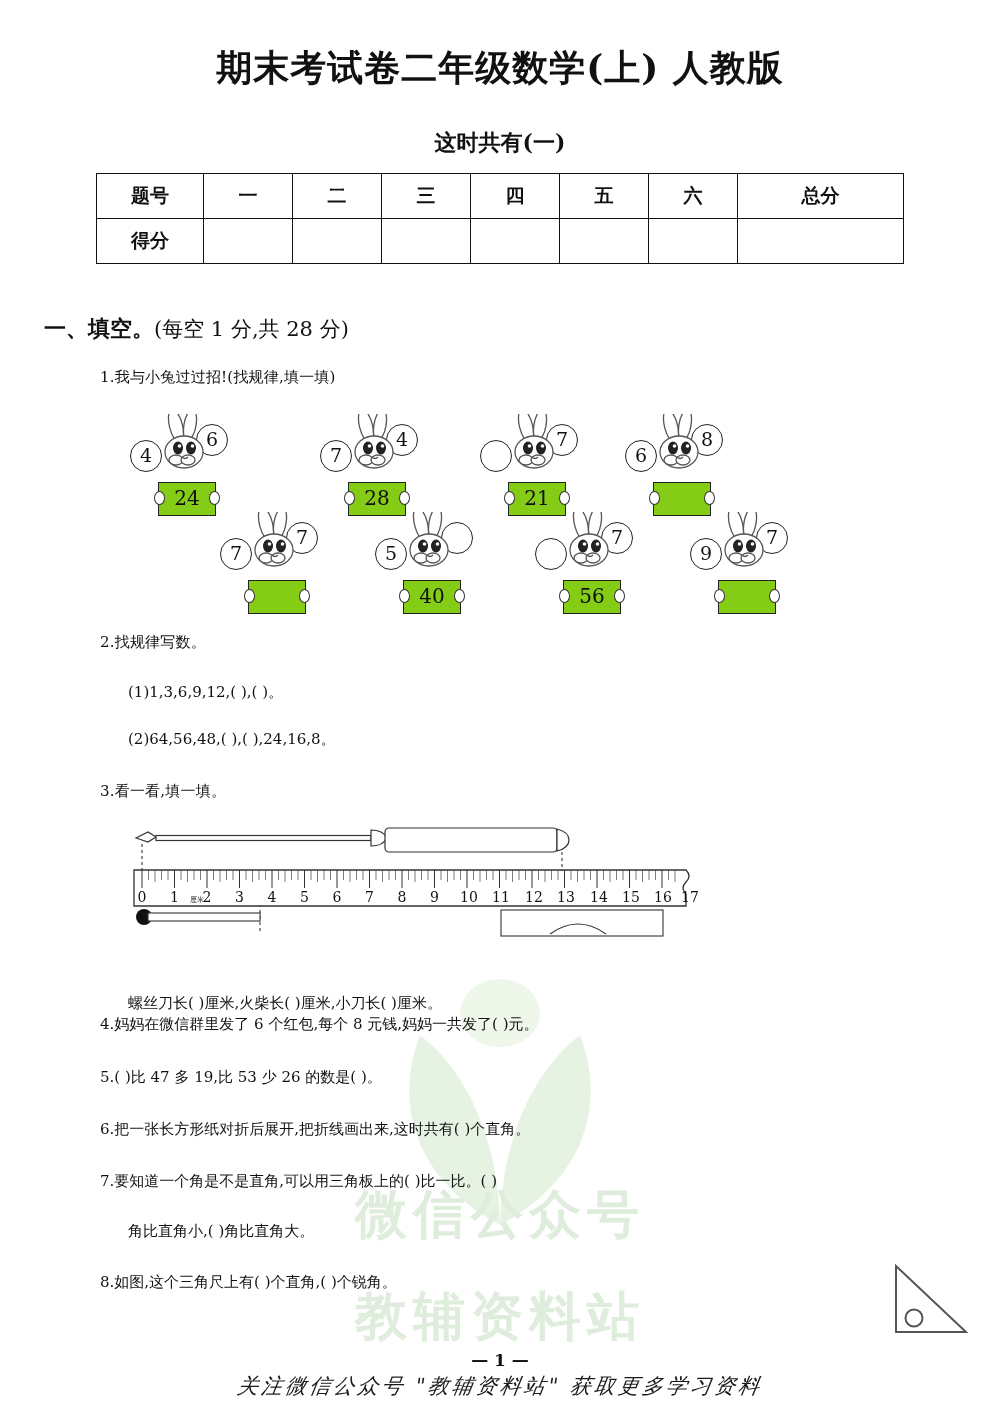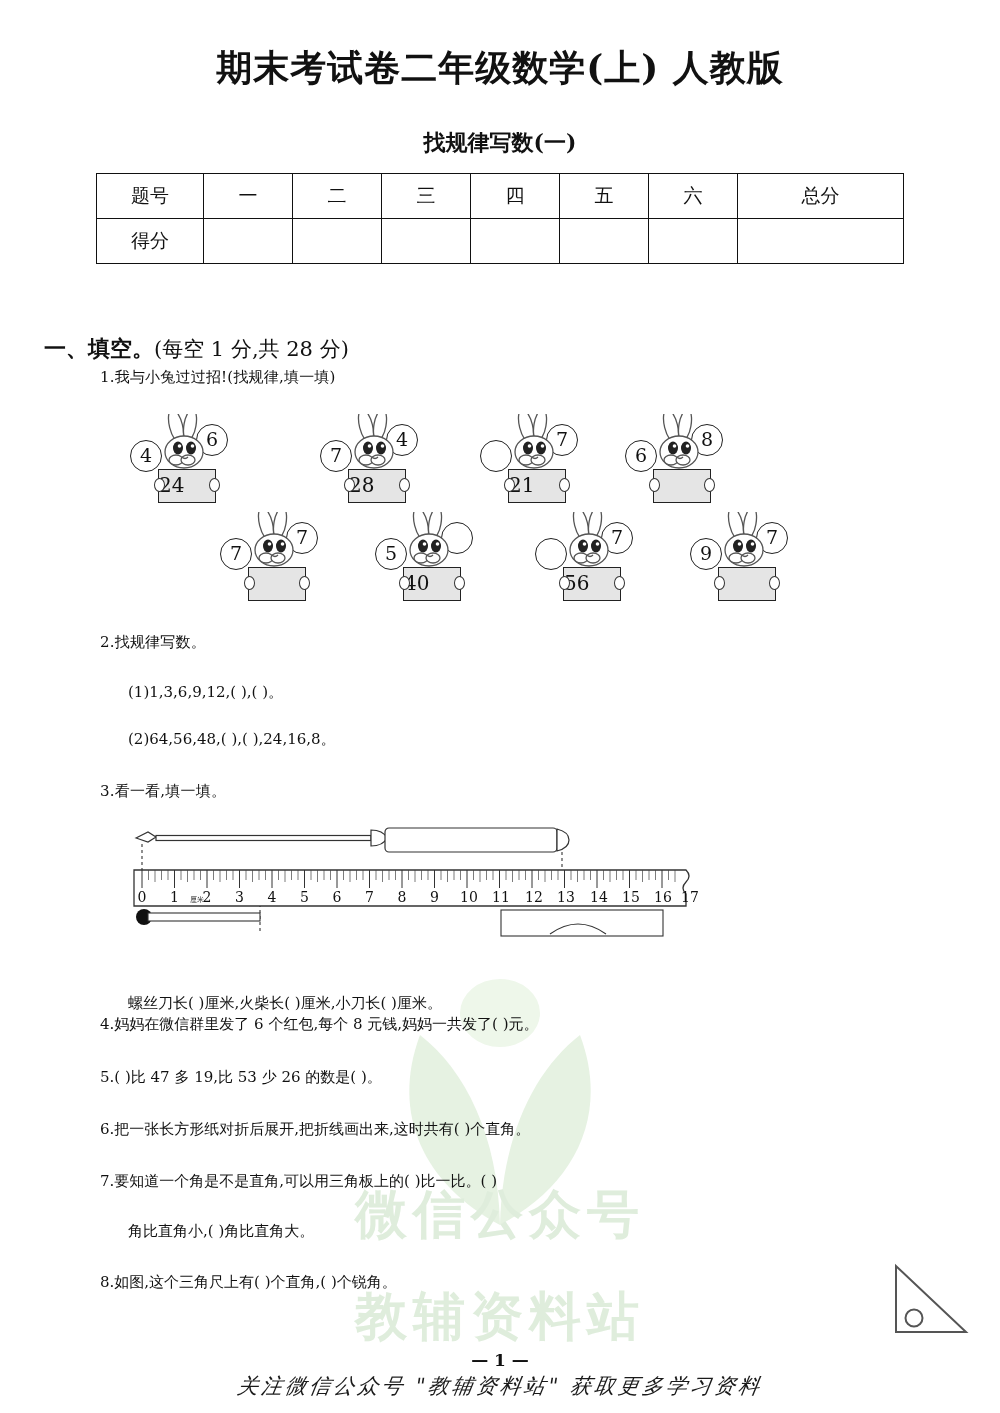--- a/index.html
+++ b/index.html
@@ -72,21 +72,21 @@
     width: 808px;
     border-collapse: collapse;
     z-index: 2;
   }
   #score-table td {
     border: 1.6px solid #111;
     height: 42px;
     text-align: center;
     vertical-align: middle;
     font-size: 19px;
-    font-weight: normal;
+    font-weight: bold;
   }
   #score-table td.lbl { width: 104px; }
 
   
   .sec-head {
     position: absolute;
     left: 44px;
     font-size: 22px;
     font-weight: bold;
     z-index: 2;
@@ -122,25 +122,25 @@
     text-align: center;
     line-height: 29px;
     font-size: 19px;
     background: #fff;
     font-family: "DejaVu Serif", serif;
   }
   .circ.left  { left: 0px;  top: 22px; }
   .circ.right { left: 66px; top: 6px; }
   .signbox {
     position: absolute;
-    left: 28px; top: 51px;
+    left: 28px; top: 64px;
     width: 56px; height: 32px;
     border: 1.6px solid #222;
-    background: #e5e5e5;
-    text-align: left;
+    background: #84cc16;
+    text-align: center;
     line-height: 31px;
     font-size: 20px;
   }
   .sign-knob {
     position: absolute;
     width: 9px; height: 12px;
     border: 1.5px solid #333;
     border-radius: 50%;
     background: #fff;
     top: 8px;
@@ -201,21 +201,21 @@
       <path d="M170 250 C 95 210, 60 140, 90 60 C 135 95, 168 160, 170 250 Z" fill="#e6f2e2"></path>
       <path d="M170 250 C 245 210, 280 140, 250 60 C 205 95, 172 160, 170 250 Z" fill="#e6f2e2"></path>
       <ellipse cx="170" cy="38" rx="40" ry="34" fill="#eef7ea"></ellipse>
     </svg>
   </div>
   <div class="wm-text" id="wm-line1">微信公众号</div>
   <div class="wm-text" id="wm-line2">教辅资料站</div>
 </div>
 
 <div id="paper-title">期末考试卷二年级数学(上) 人教版</div>
-<div id="paper-subtitle">找规律写数(一)</div>
+<div id="paper-subtitle">这时共有(一)</div>
 
 <table id="score-table">
   <tbody>
       <tr>
     <td class="lbl">题号</td>
     <td>一</td>
     <td>二</td>
     <td>三</td>
     <td>四</td>
     <td>五</td>
@@ -228,21 +228,21 @@
     <td></td>
     <td></td>
     <td></td>
     <td></td>
     <td></td>
     <td></td>
   </tr>
 </tbody>
   </table>
 
-<div class="sec-head" style="top:334px;">
+<div class="sec-head" style="top:314px;">
   <span>一、填空。</span><span class="paren">(每空 1 分,共 28 分)</span>
 </div>
 
 <div class="qline" style="left:100px; top:368px;">1.我与小兔过过招!(找规律,填一填)</div>
 
 <div id="rabbit-block">
 
   <div class="rabbit-unit" style="left:0px;   top:0px;">
     <span class="circ left">4</span>
     <span class="circ right">6</span>

